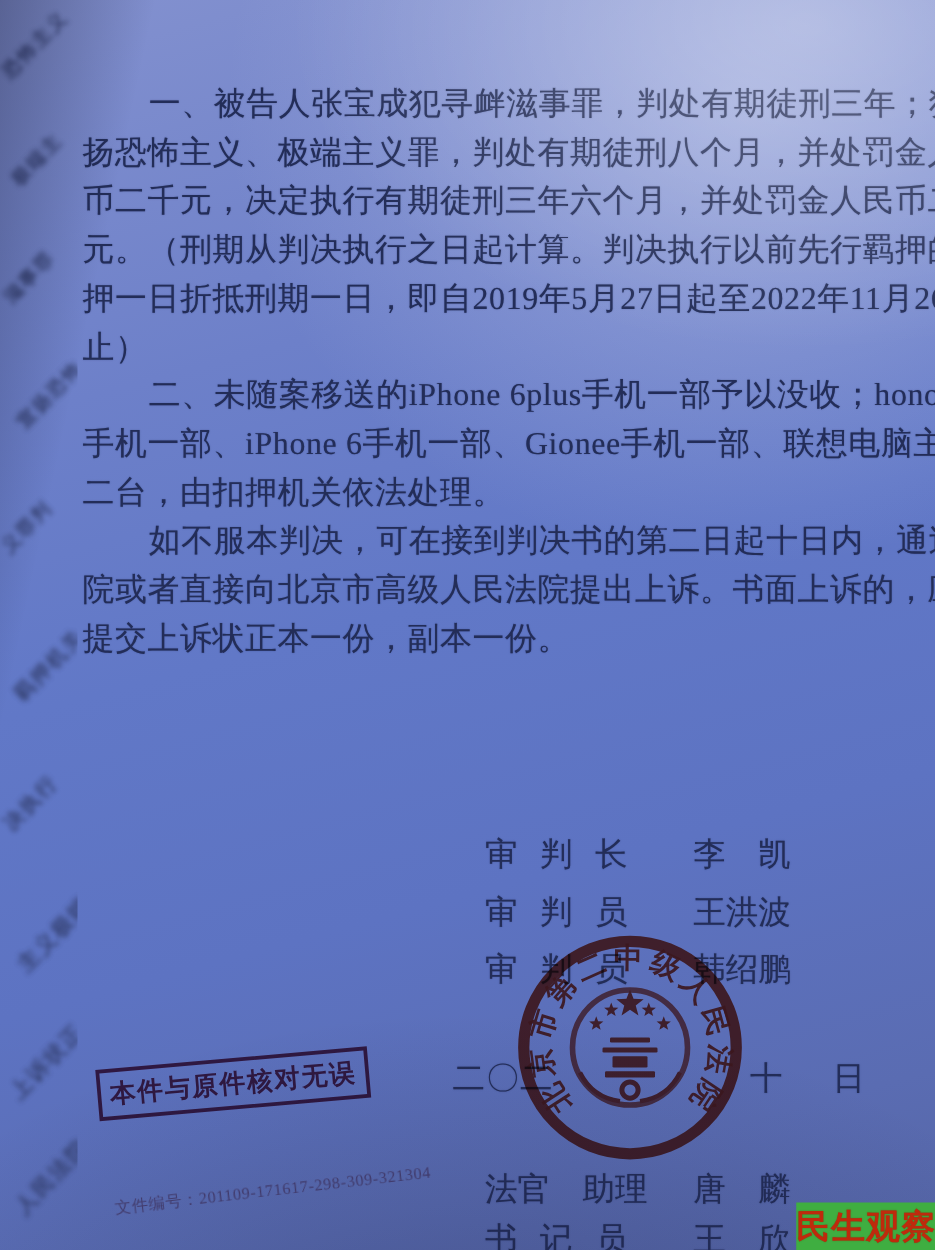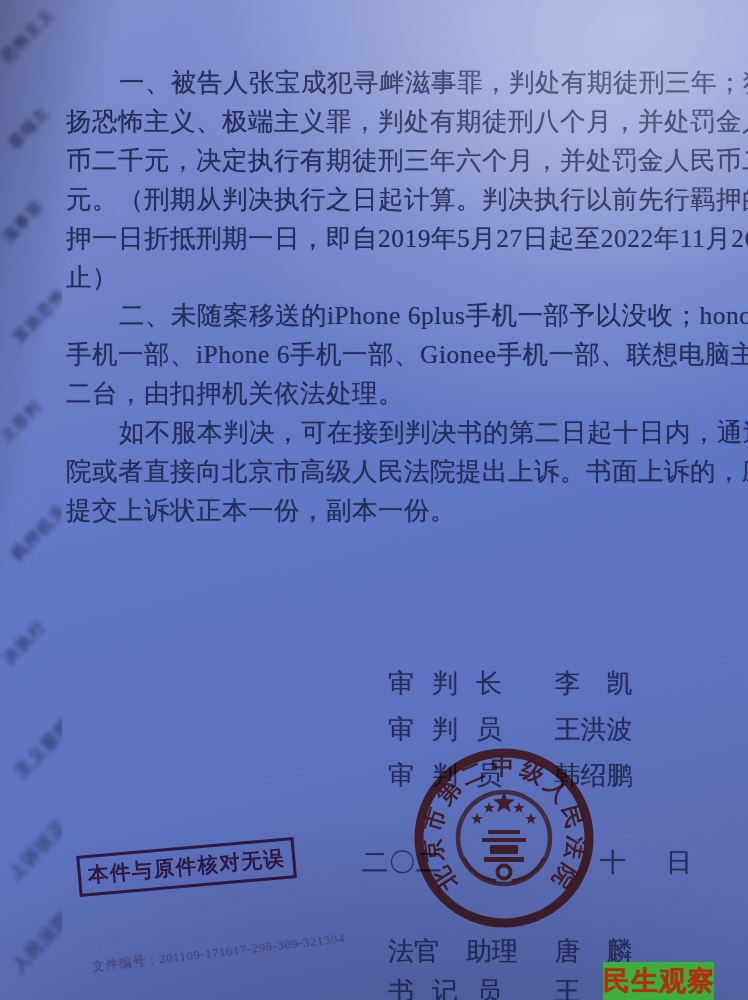--- a/index.html
+++ b/index.html
@@ -54,21 +54,21 @@
   
   .copy-stamp{position:absolute;left:78px;top:856px;z-index:15;transform:rotate(-5deg);
     transform-origin:left center;border:3px solid #7a2a4e;color:#7a2a4e;
     font-size:20.5px;font-weight:bold;letter-spacing:1.5px;padding:3px 7px 4px;
     white-space:nowrap;opacity:.95;mix-blend-mode:multiply;}
   
   .file-number{position:absolute;left:92px;top:958px;z-index:5;transform:rotate(-6.5deg);
     transform-origin:left center;color:#463f72;font-size:13px;letter-spacing:.5px;
     white-space:nowrap;filter:blur(.4px);}
   
-  .watermark{position:absolute;left:603px;top:962px;width:111px;height:38px;z-index:40;
+  .watermark{position:absolute;left:637px;top:962px;width:111px;height:38px;z-index:40;
     background:#3fae41;color:#bf2a0c;font-size:27px;font-weight:bold;line-height:38px;
     text-align:center;letter-spacing:1px;white-space:nowrap;
     text-shadow:0 0 1px rgba(120,20,0,.6);}
 </style>
 </head>
 <body>
 
 <div class="photo">
 
   <div class="spine">

